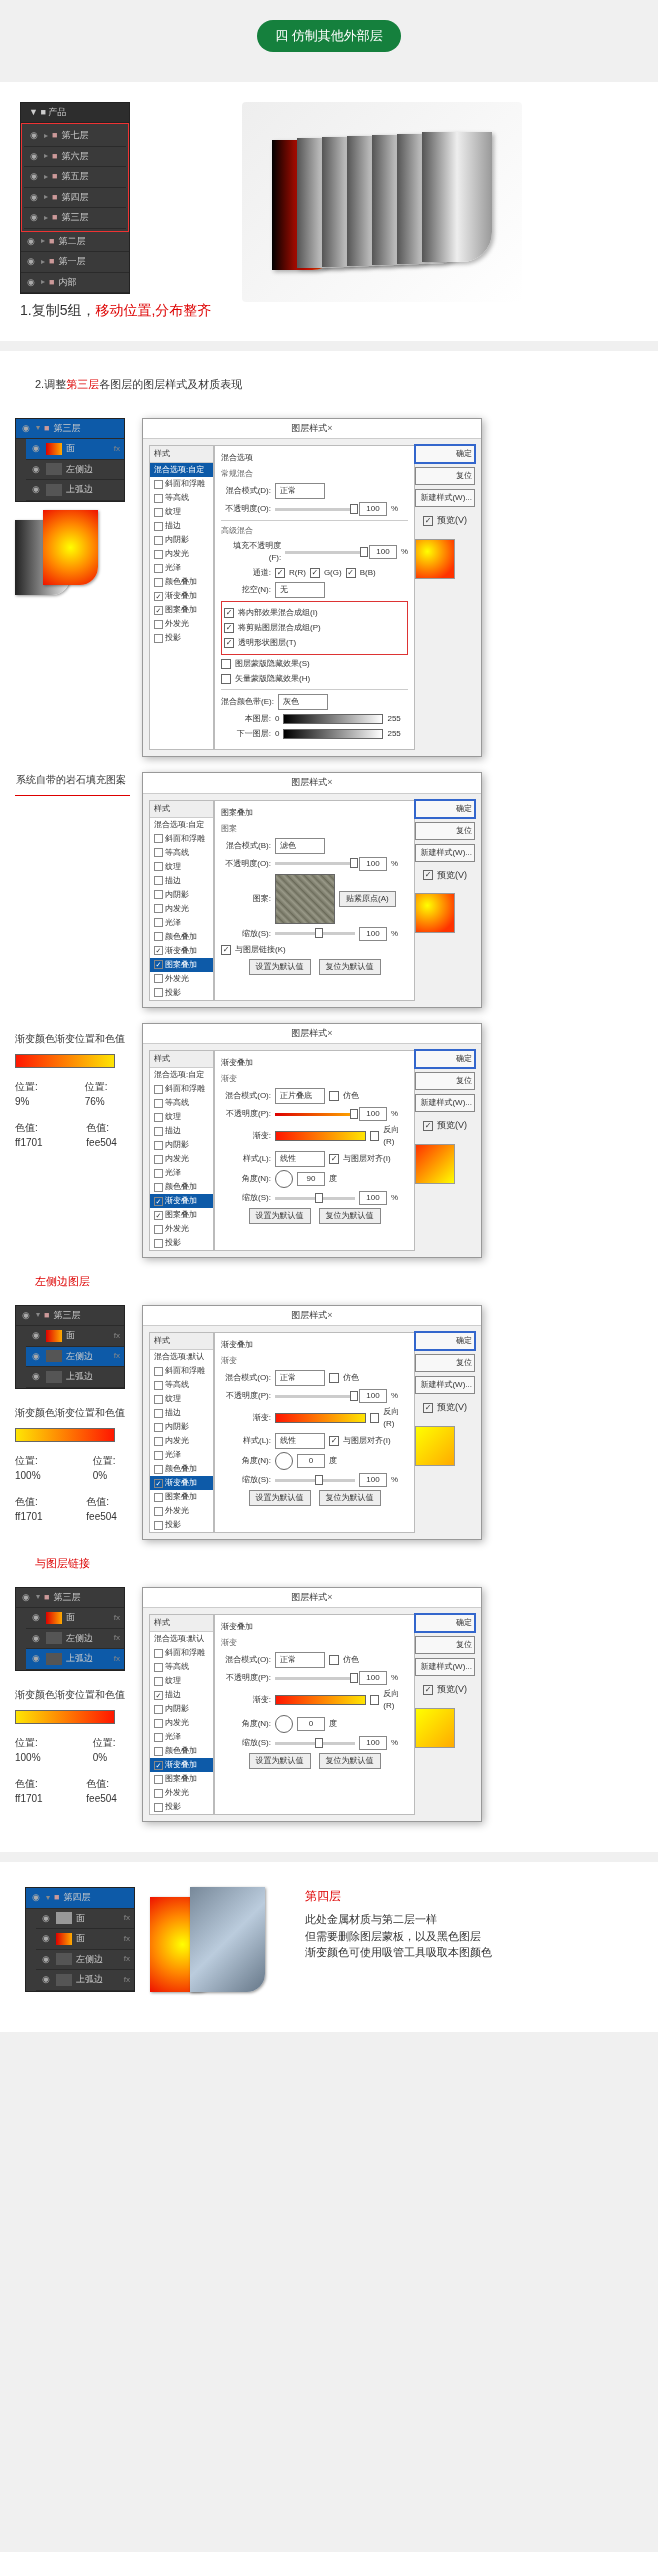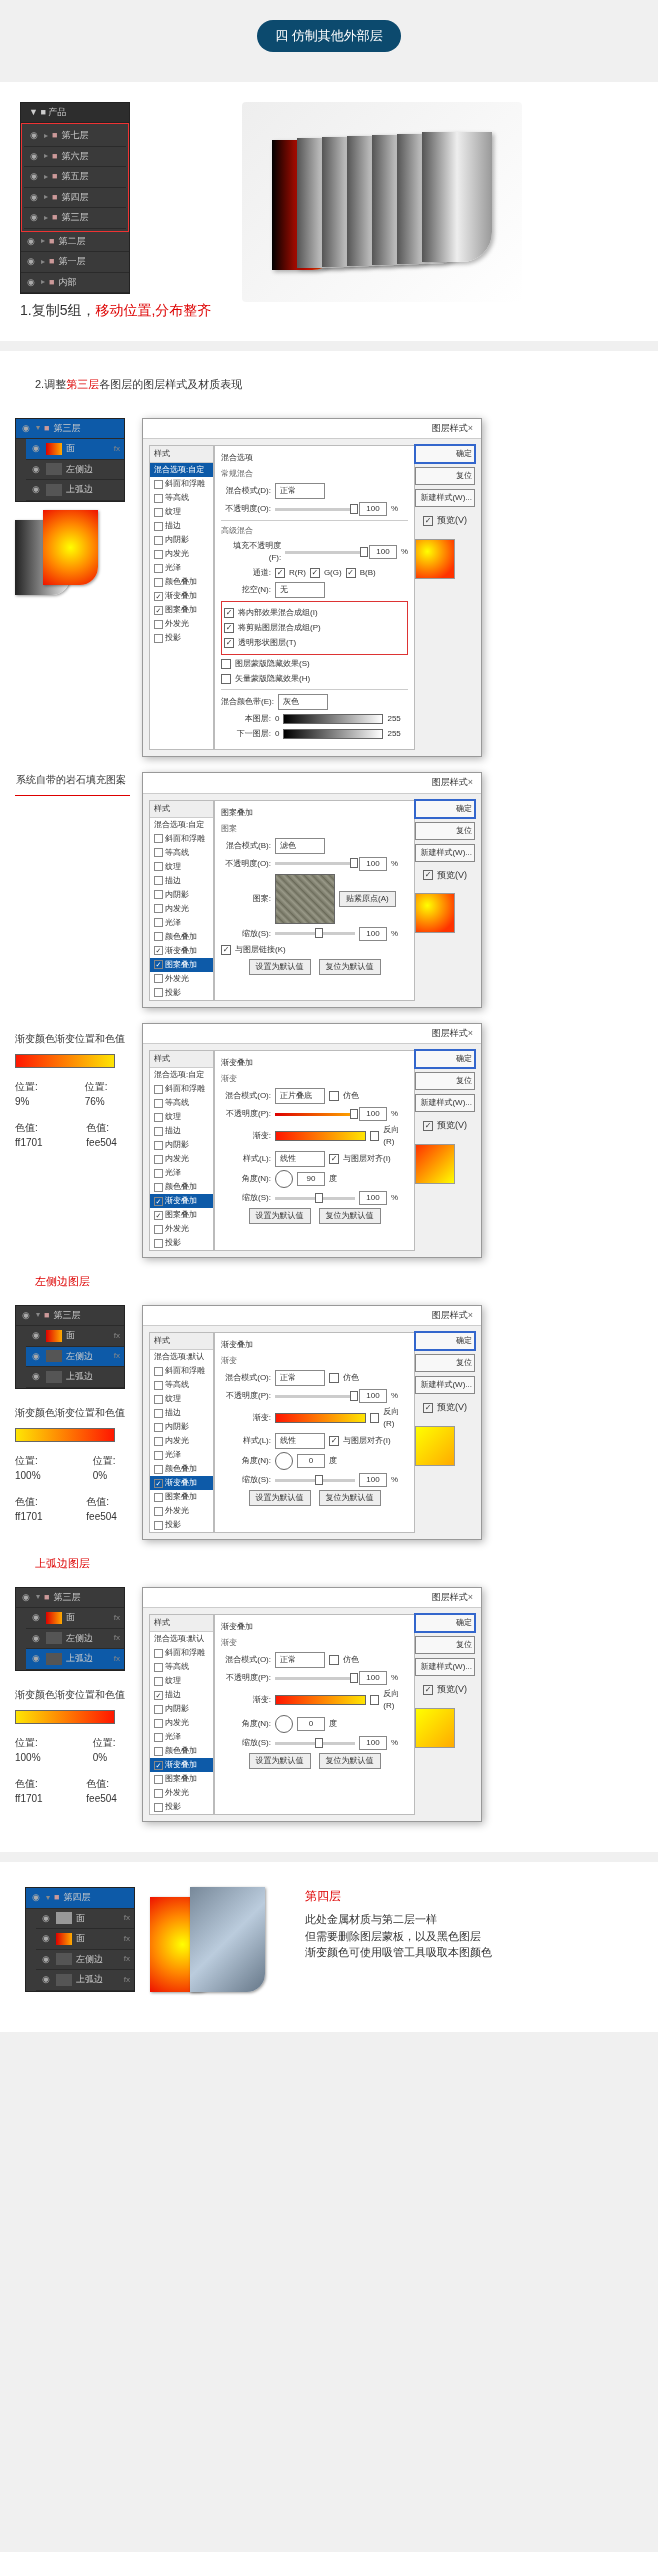--- a/index.html
+++ b/index.html
@@ -1,17 +1,17 @@
 <!DOCTYPE html>
 <html><head>
 <meta charset="utf-8">
 <style>
 *{box-sizing:border-box;margin:0;padding:0;font-family:"Microsoft YaHei",sans-serif}
 body{background:#f0f0f0;width:658px;font-size:11px;color:#333;line-height:1.5}
-.header-badge{background:#0c4a6e;color:#fff;padding:6px 18px;border-radius:20px;display:inline-block;margin:20px auto;font-size:13px}
+.header-badge{background:#15803d;color:#fff;padding:6px 18px;border-radius:20px;display:inline-block;margin:20px auto;font-size:13px}
 .center{text-align:center}
 .sec{background:#fff;margin:10px 0;padding:15px}
 .intro-row{display:flex;align-items:flex-start;gap:31px;padding:20px}
 .layers-panel{background:#3a3a3a;color:#ccc;width:110px;border:1px solid #222;font-size:9px}
 .lp-head{background:#2d2d2d;padding:3px 8px;display:flex;align-items:center;gap:4px;border-bottom:1px solid #222}
 .lp-row{display:flex;align-items:center;padding:2px 4px;gap:4px;border-bottom:1px solid #2a2a2a}
 .lp-row.sel{background:#0d5aa8}
 .lp-eye{width:12px;text-align:center;color:#aaa}
 .lp-arrow{color:#888;font-size:8px}
 .lp-folder{color:#c99}
@@ -22,21 +22,21 @@
 .product-img{width:280px;height:200px;background:linear-gradient(135deg,#eee,#fff);position:relative;border-radius:4px}
 .fins{position:absolute;bottom:20px;left:30px;width:230px;height:150px}
 .fin{position:absolute;width:70px;height:130px;background:linear-gradient(to right,#555,#eee,#999);border-radius:0 0 30px 0;box-shadow:2px 2px 4px rgba(0,0,0,0.3)}
 .fin.hot{background:linear-gradient(to right,#000,#e10,#f90)}
 .step-title{padding:10px 20px;font-size:11px}
 .block{display:flex;gap:12px;margin:15px 0;align-items:flex-start}
 .left-col{width:115px;display:flex;flex-direction:column;gap:8px}
 .mini-preview{width:100px;height:90px;position:relative}
 .mp-card{position:absolute;width:55px;height:75px;border-radius:0 0 18px 0;box-shadow:1px 1px 3px rgba(0,0,0,0.4)}
 .dialog{background:#f0f0f0;border:1px solid #999;width:340px;font-size:9px;box-shadow:2px 2px 8px rgba(0,0,0,0.3)}
-.dlg-title{background:#fff;border-bottom:1px solid #ccc;padding:3px 8px;display:flex;justify-content:flex-end}
+.dlg-title{background:#fff;border-bottom:1px solid #ccc;padding:3px 8px;display:flex;justify-content:center}
 .dlg-body{display:flex;padding:6px;gap:0}
 .style-list{width:65px;border:1px solid #bbb;background:#fff;font-size:8px}
 .sl-head{background:#eee;padding:2px 4px;border-bottom:1px solid #ccc}
 .sl-item{padding:1px 4px;display:flex;align-items:center;gap:2px;cursor:default}
 .sl-item.active{background:#0d5aa8;color:#fff}
 .sl-chk{width:9px;height:9px;border:1px solid #888;display:inline-block;font-size:7px;line-height:7px;text-align:center}
 .sl-chk.on::after{content:"✓"}
 .opts{flex:1;border:1px solid #bbb;background:#fff;padding:6px;font-size:8px}
 .opts-title{font-weight:normal;margin-bottom:4px}
 .row{display:flex;align-items:center;gap:4px;margin:3px 0}
@@ -746,21 +746,21 @@
         <div class="row" style="justify-content:center">
               <span class="chk on"></span>
               <span>预览(V)</span>
             </div>
         <div class="swatch yellow"></div>
       </div>
     </div>
   </div>
 </div>
 
-<div class="section-label red">上弧边图层</div>
+<div class="section-label red">与图层链接</div>
 <div class="block">
   <div class="left-col">
     <div class="layers-panel">
       <div class="lp-row">
             <span class="lp-eye">◉</span>
             <span class="lp-arrow">▾</span>
             <span class="lp-folder">■</span>
             <span class="lp-name">第三层</span>
           </div>
       <div class="sub-layers">

